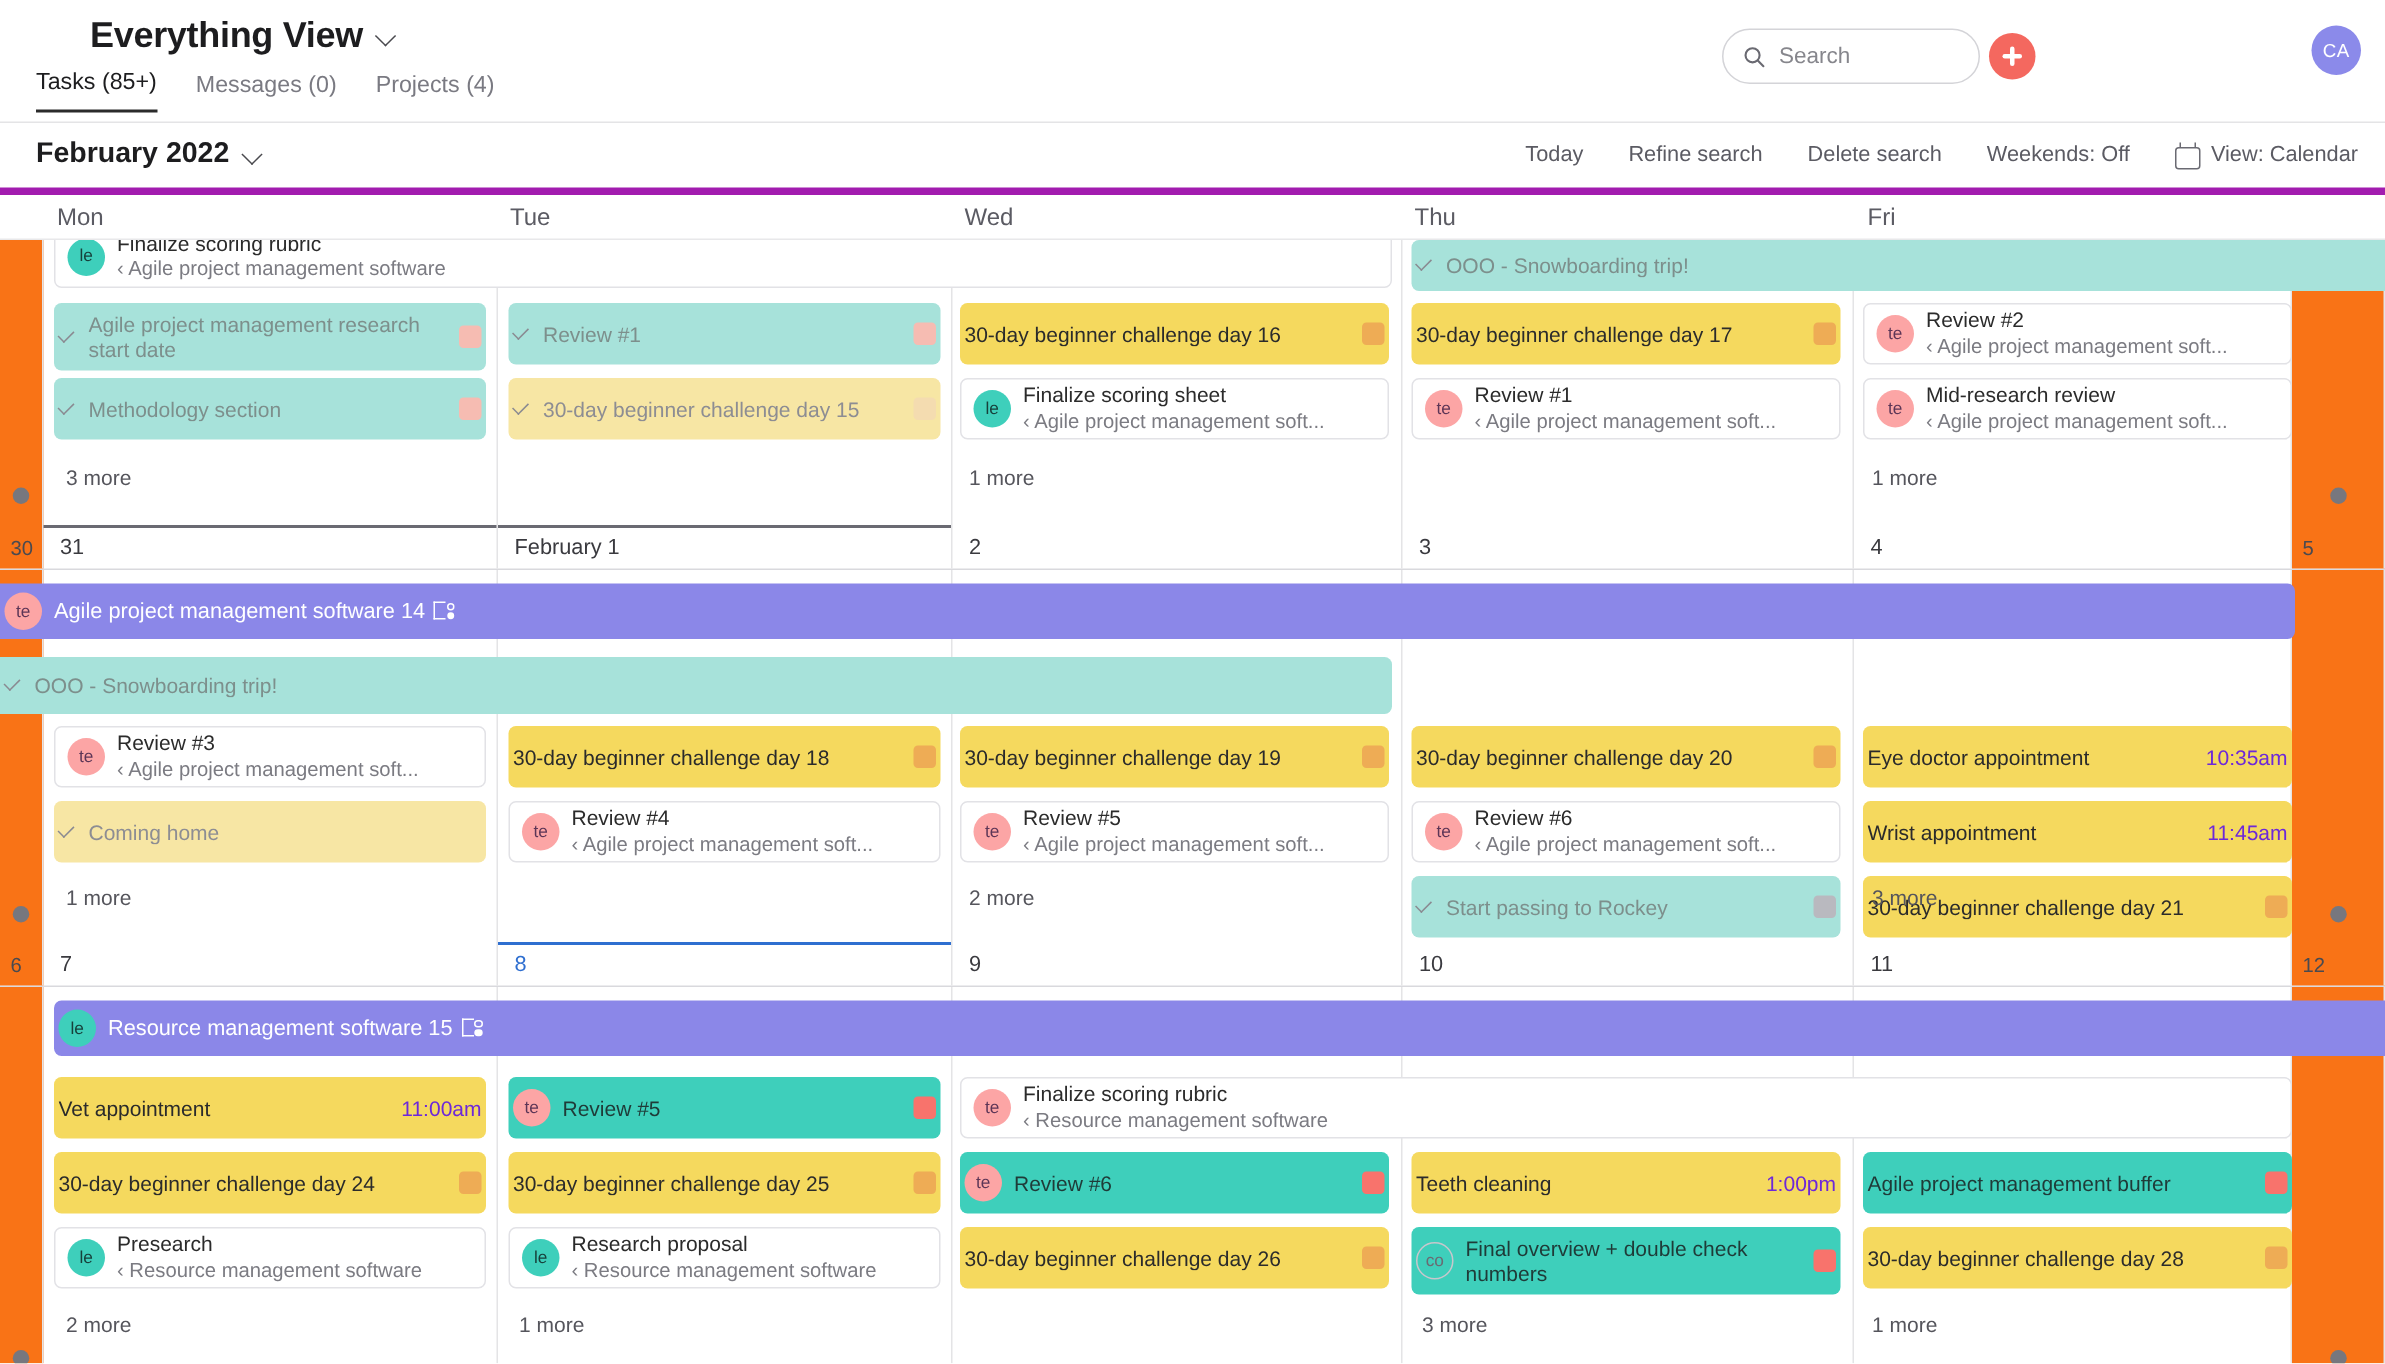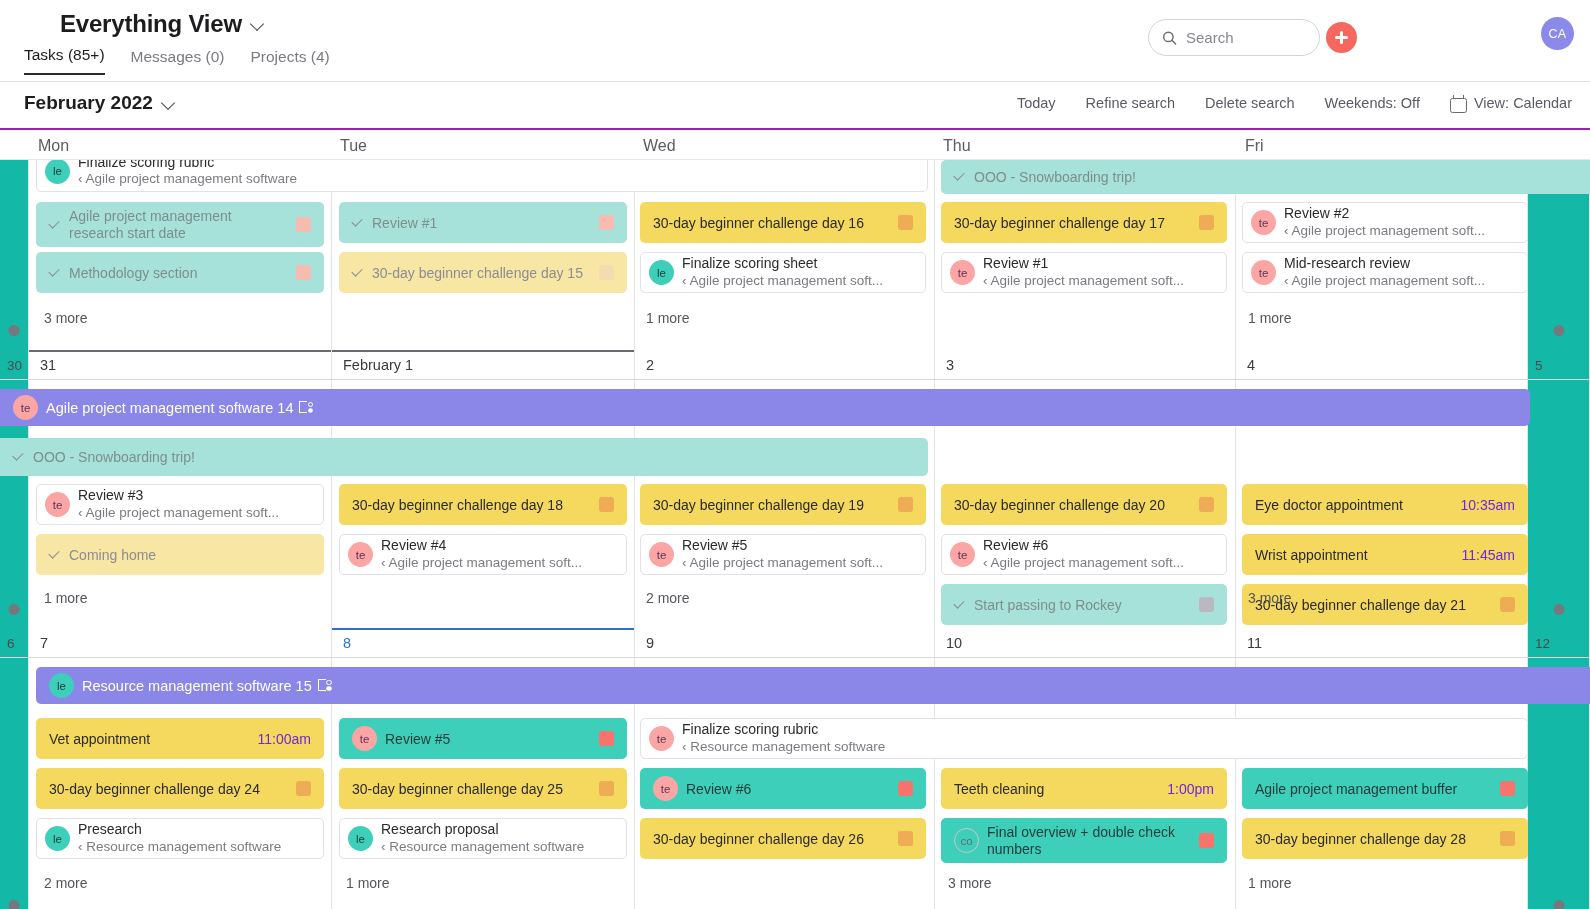--- a/index.html
+++ b/index.html
@@ -65,21 +65,21 @@
     position: absolute; right: 16px; top: 17px;
     width: 33px; height: 33px; border-radius: 50%;
     background: #8b8aea; color: #fff;
     font-size: 12.5px; display: flex; align-items: center; justify-content: center;
     cursor: pointer; letter-spacing: 0.3px;
   }
 
   
   .toolbar {
     position: relative; height: 48px;
-    border-bottom: 2px solid #a21caf;
+    border-bottom: 5px solid #a21caf;
   }
   .month-row {
     position: absolute; left: 24px; top: 10px;
     display: flex; align-items: center; gap: 9px; cursor: pointer;
   }
   .month-label { font-size: 19px; font-weight: 700; color: #1d1d1f; }
   .toolbar-actions {
     position: absolute; right: 18px; top: 13px;
     display: flex; align-items: center; gap: 30px;
   }
@@ -113,21 +113,21 @@
   .weekrow.r1 { height: 220px; }
   .weekrow.r2 { height: 52px; border-bottom: none; }   
   .weekrow.r3 { height: 226px; }
   .weekrow.r4 { height: 52px; border-bottom: none; }
   .weekrow.r5 { height: 199px; border-bottom: none; }
 
   .daycol {
     position: absolute; top: 0; bottom: 0;
     border-right: 1px solid #e4e4e6;
   }
-  .daycol.weekend { background: #14b8a6; }
+  .daycol.weekend { background: #f97316; }
   .datenum {
     position: absolute; bottom: 6px; left: 11px;
     font-size: 14.5px; color: #3a3a3f;
   }
   .datenum.today { color: #2f6fd0; }
   .weekend .datenum { left: 7px; font-size: 13.5px; color: #4a4a50; }
   .today-line {
     position: absolute; left: 0; right: 0; bottom: 27px; height: 2.5px; background: #2f6fd0;
   }
   .prevmonth-line {
@@ -141,21 +141,21 @@
   .more-link {
     position: absolute; font-size: 14px; color: #55555c; cursor: pointer;
   }
 
   
   .chip {
     position: absolute;
     border-radius: 5px;
     font-size: 14px;
     display: flex; align-items: center;
-    padding: 0 13px;
+    padding: 0 3px;
     cursor: pointer;
     overflow: hidden;
     white-space: nowrap;
   }
   .chip .ttl { flex: 1; overflow: hidden; text-overflow: ellipsis; }
   .chip .time { font-size: 14px; color: #6d28d9; margin-left: 8px; }
 
   .chip.yellow { background: #f5d95e; color: #2b2b2b; }
   .chip.yellow-soft { background: #f7e6a4; color: #8d8d93; }
   .chip.teal { background: #3ecfbb; color: #1f3b38; }

